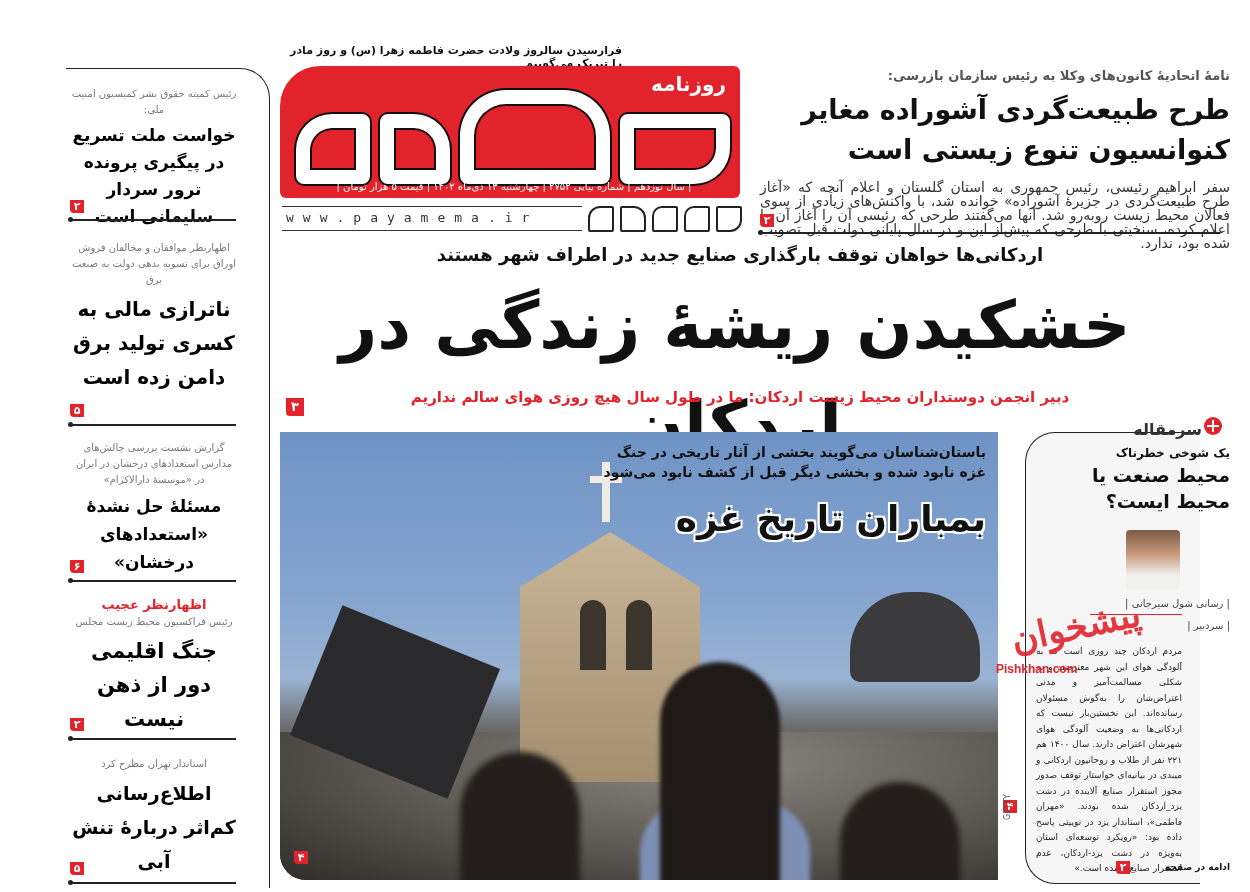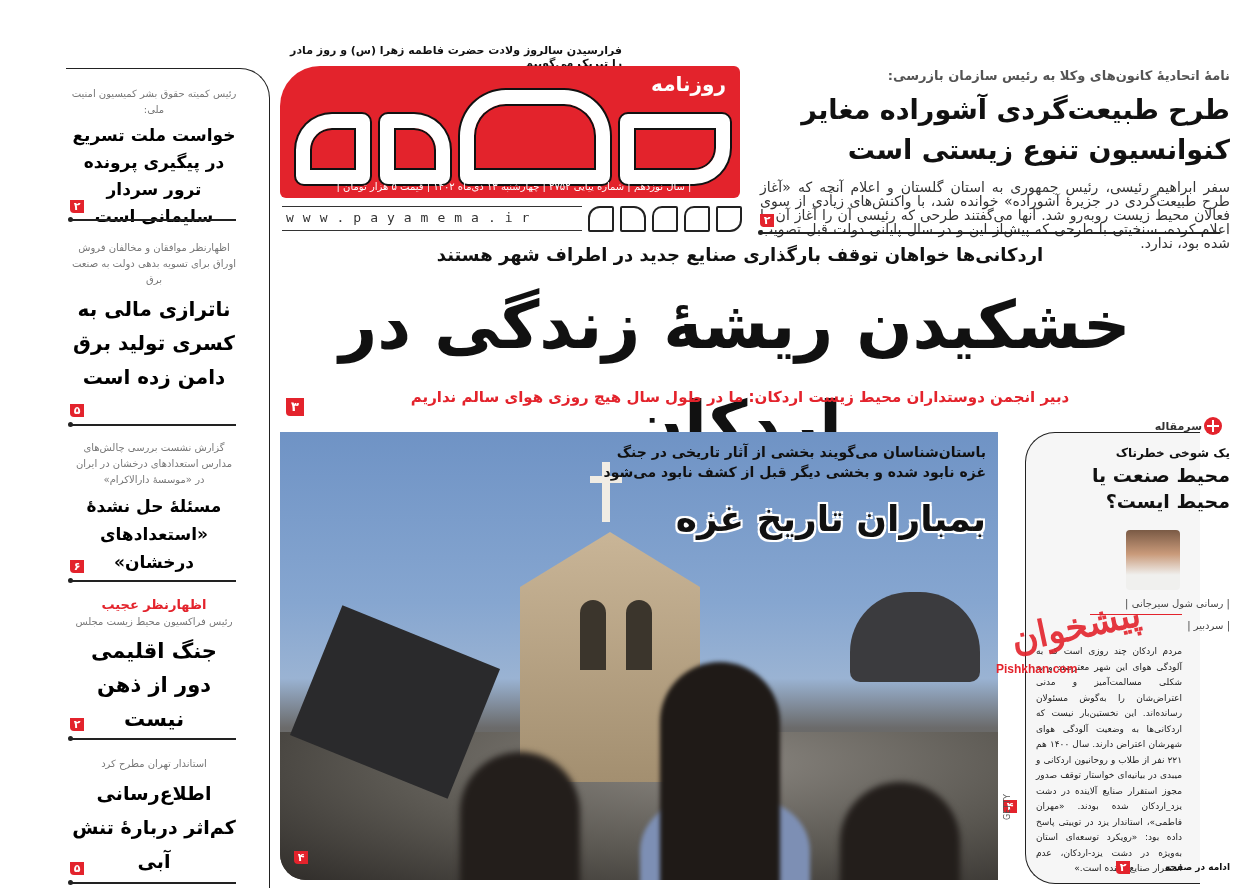--- a/index.html
+++ b/index.html
@@ -55,21 +55,21 @@
   #photo-title { right: 12px; top: 66px; font-size: 36px; font-weight: 900; color: #111; text-shadow: 0 0 3px #fff, 0 0 3px #fff, 2px 2px 0 #fff, -2px -2px 0 #fff, 2px -2px 0 #fff, -2px 2px 0 #fff; }
   #photo-badge { left: 14px; bottom: 16px; }
   #left-frame { left: 66px; top: 68px; width: 204px; height: 820px; border-top: 1px solid #222; border-right: 1px solid #222; border-radius: 0 30px 0 0; }
   .lstory { position: absolute; left: 70px; width: 168px; text-align: center; }
   .lkick { font-size: 10px; color: #777; line-height: 16px; }
   .lkick-red { font-size: 13px; color: #e3232c; font-weight: bold; line-height: 18px; }
   .ltitle { font-size: 19px; font-weight: 700; line-height: 30px; color: #000000; margin-top: 4px; }
 
   
   #ed-frame { left: 1025px; top: 432px; width: 175px; height: 452px; border-top: 1px solid #222; border-left: 1px solid #222; border-bottom: 1px solid #222; border-radius: 30px 0 0 30px; background: #f6f6f6; }
-  #ed-label { right: 48px; top: 420px; font-size: 11px; font-weight: bold; color: #333; }
+  #ed-label { right: 48px; top: 420px; font-size: 16px; font-weight: bold; color: #333; }
   #ed-icon { right: 28px; top: 417px; width: 18px; height: 18px; border-radius: 50%; background: #e3232c; }
   #ed-icon::before { content: ""; position: absolute; left: 8px; top: 3px; width: 2px; height: 12px; background: #fff; }
   #ed-icon::after { content: ""; position: absolute; left: 3px; top: 8px; width: 12px; height: 2px; background: #fff; }
   #ed-kicker { right: 20px; top: 446px; font-size: 12px; font-weight: bold; }
   #ed-title { right: 20px; top: 462px; width: 160px; text-align: right; font-size: 19px; font-weight: 900; line-height: 26px; }
   #ed-photo { left: 1126px; top: 530px; width: 54px; height: 60px; background: linear-gradient(180deg, #7a5a45 0%, #c99a7a 40%, #f0f0ee 75%); border-radius: 4px; }
   #ed-author { right: 20px; top: 598px; font-size: 10px; color: #444; }
   #ed-role { right: 20px; top: 620px; font-size: 10px; color: #444; }
   #ed-rule { left: 1090px; top: 614px; width: 92px; height: 1px; background: #e3232c; }
   #ed-body { left: 1036px; top: 644px; width: 146px; font-size: 9px; line-height: 15.5px; color: #222; text-align: justify; }

